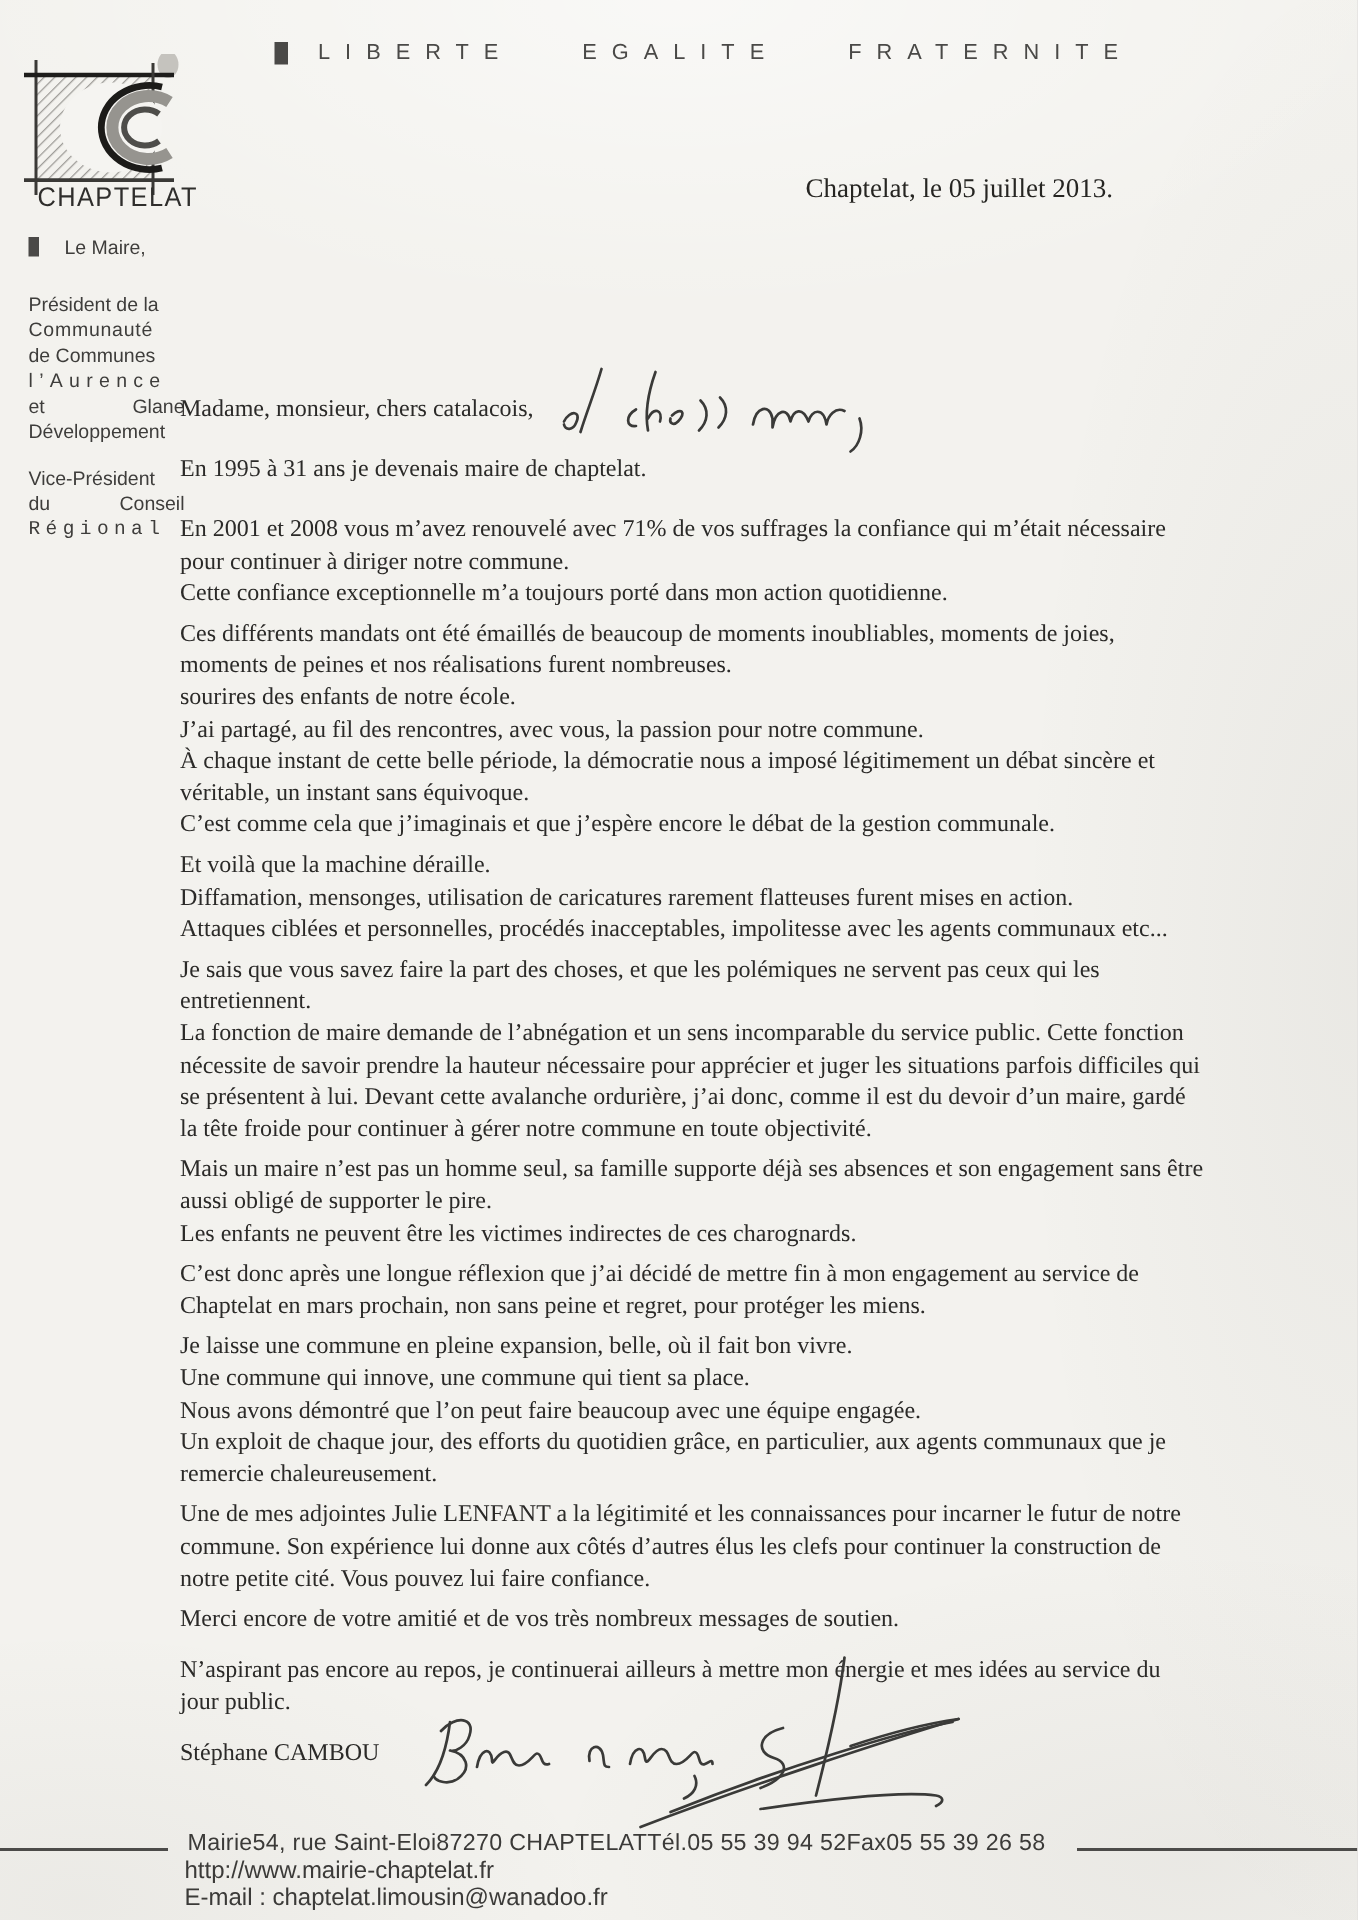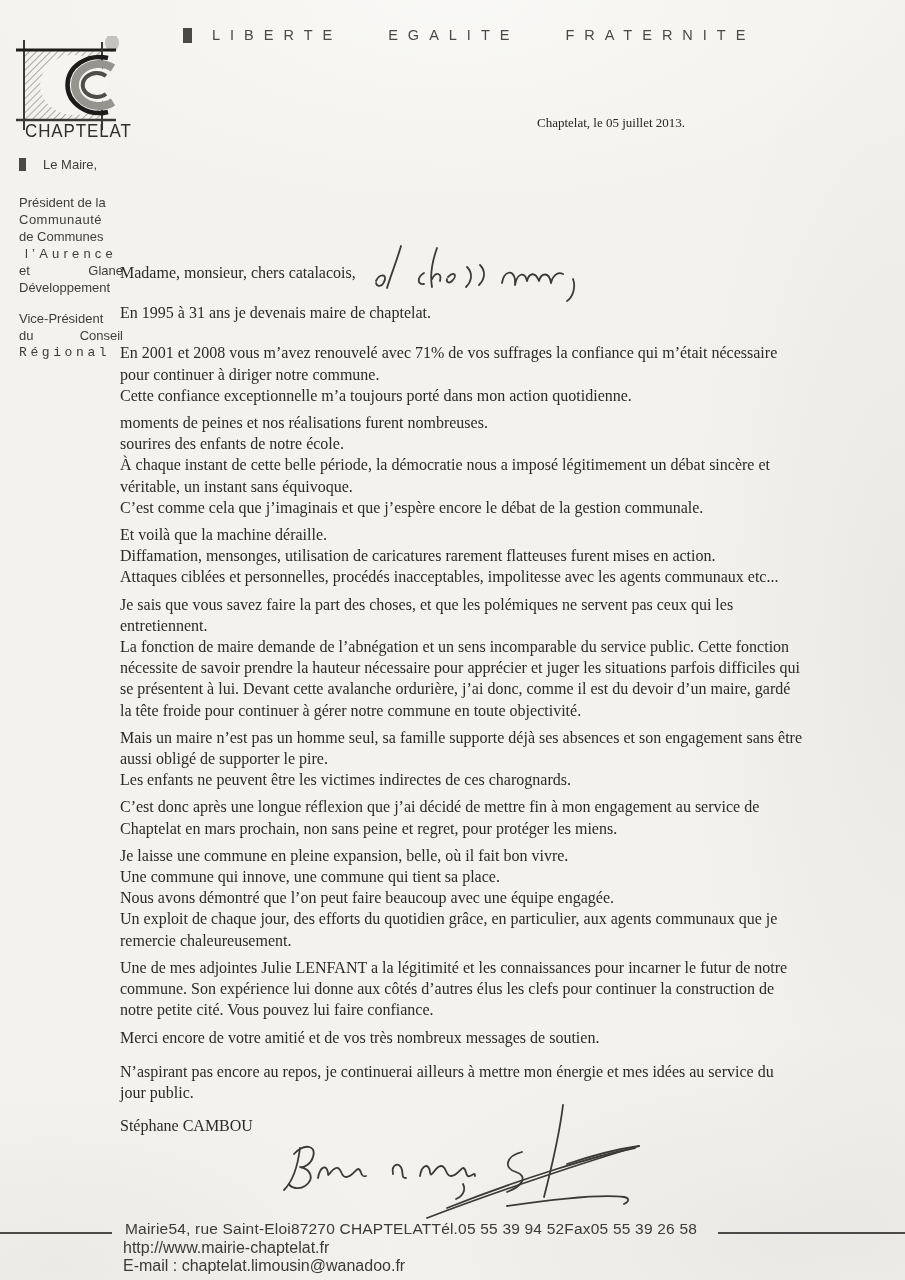--- a/index.html
+++ b/index.html
@@ -14,30 +14,30 @@
     font-family:"Liberation Serif", serif; color:#2b2a28;
   }
   
   .motto { position:absolute; left:183px; top:27px; display:flex; align-items:center;
     font-family:"Liberation Sans", sans-serif; font-size:14.5px; color:#4a4947; letter-spacing:10px; }
   .motto-marker { width:9px; height:15px; background:#4a4947; margin-right:20px; flex:0 0 auto; }
   .motto span { margin-right:46px; white-space:nowrap; }
   .logo { position:absolute; left:16px; top:36px; }
   .logo-label { position:absolute; left:25px; top:121px; font-family:"Liberation Sans", sans-serif;
     font-size:18px; letter-spacing:1px; color:#2f2e2c; transform:scaleX(.94); transform-origin:left; white-space:nowrap; }
-  .dateline { position:absolute; left:537px; top:115px; font-size:13px; color:#262522; }
+  .dateline { position:absolute; left:537px; top:115px; font-size:18px; color:#262522; }
   
   .sidebar { position:absolute; left:19px; top:156px; width:108px;
     font-family:"Liberation Sans", sans-serif; font-size:13px; line-height:17px; color:#3e3d3b; }
   .role1 { display:flex; gap:17px; align-items:center; margin-bottom:21px; }
   .role-marker { width:7px; height:13px; background:#4a4947; flex:0 0 auto; }
   .role-block { width:104px; }
   .role-block.second { margin-top:14px; }
   .just { text-align:justify; text-align-last:justify; }
-  .sp-a { letter-spacing:4.2px;text-align:center; }
+  .sp-a { letter-spacing:4.2px; }
   .sp-b { letter-spacing:3.6px;font-family:Liberation Mono, monospace; }
   .sp-c { letter-spacing:0.5px; }
   
   .body { position:absolute; left:120px; top:262px; width:690px; font-size:16px; line-height:21.2px; }
   .line { white-space:nowrap; }
   .salutation { margin-bottom:19px; }
   .opening { margin-bottom:19px; }
   .para { margin-bottom:6px; }
   .body-paragraphs .para:nth-child(9) { margin-bottom:13px; }
   .signature-name { margin-top:12px; white-space:nowrap; }
@@ -113,22 +113,24 @@
   <div class="body">
     <div class="salutation line">Madame, monsieur, chers catalacois,</div>
     <div class="opening line">En 1995 à 31 ans je devenais maire de chaptelat.</div>
     <div class="body-paragraphs">
         <div class="para">
           <div class="line">En 2001 et 2008 vous m’avez renouvelé avec 71% de vos suffrages la confiance qui m’était nécessaire</div>
           <div class="line">pour continuer à diriger notre commune.</div>
           <div class="line">Cette confiance exceptionnelle m’a toujours porté dans mon action quotidienne.</div>
         </div>
         <div class="para">
+          <div class="line">Ces différents mandats ont été émaillés de beaucoup de moments inoubliables, moments de joies,</div>
           <div class="line">moments de peines et nos réalisations furent nombreuses.</div>
           <div class="line">sourires des enfants de notre école.</div>
+          <div class="line">J’ai partagé, au fil des rencontres, avec vous, la passion pour notre commune.</div>
           <div class="line">À chaque instant de cette belle période, la démocratie nous a imposé légitimement un débat sincère et</div>
           <div class="line">véritable, un instant sans équivoque.</div>
           <div class="line">C’est comme cela que j’imaginais et que j’espère encore le débat de la gestion communale.</div>
         </div>
         <div class="para">
           <div class="line">Et voilà que la machine déraille.</div>
           <div class="line">Diffamation, mensonges, utilisation de caricatures rarement flatteuses furent mises en action.</div>
           <div class="line">Attaques ciblées et personnelles, procédés inacceptables, impolitesse avec les agents communaux etc...</div>
         </div>
         <div class="para">

